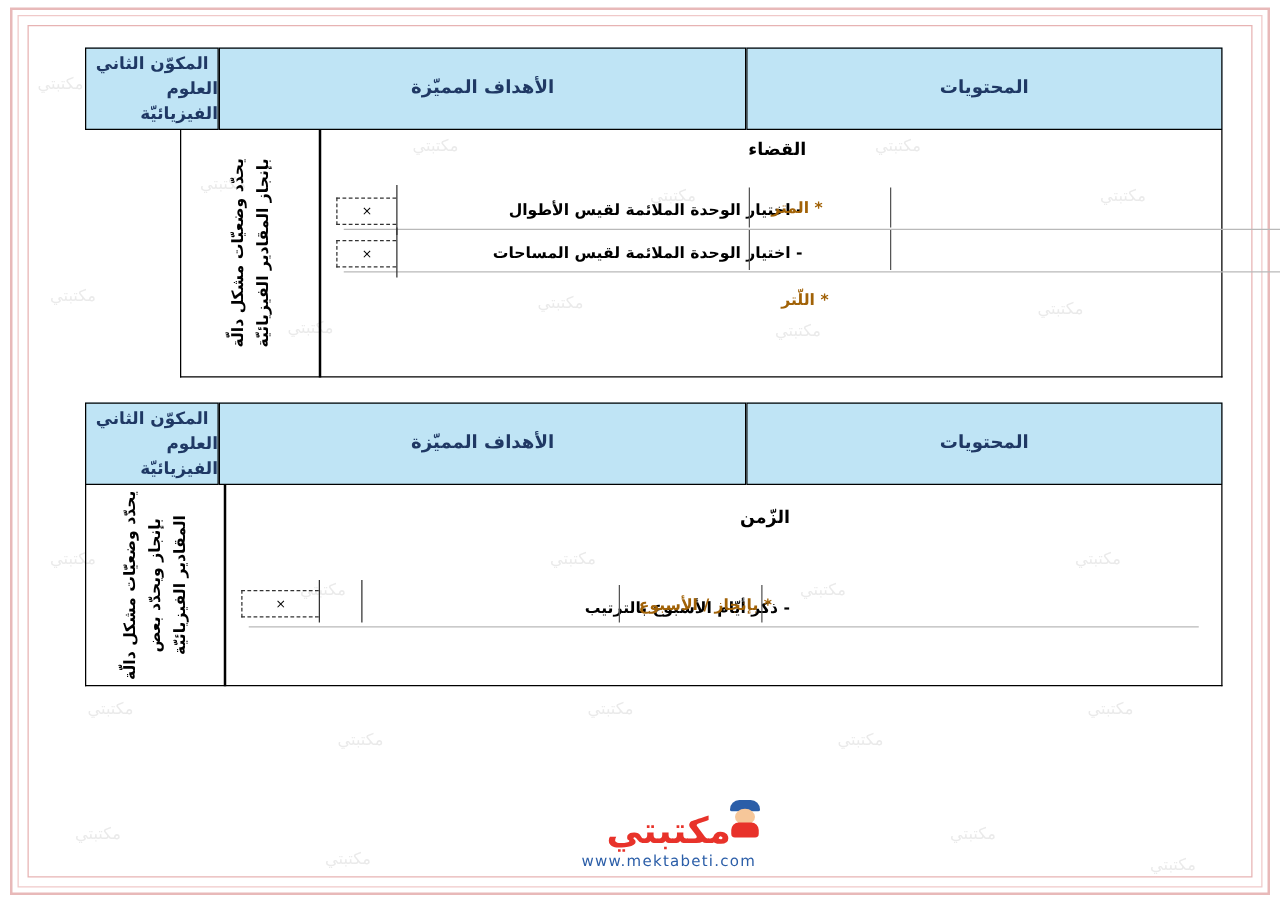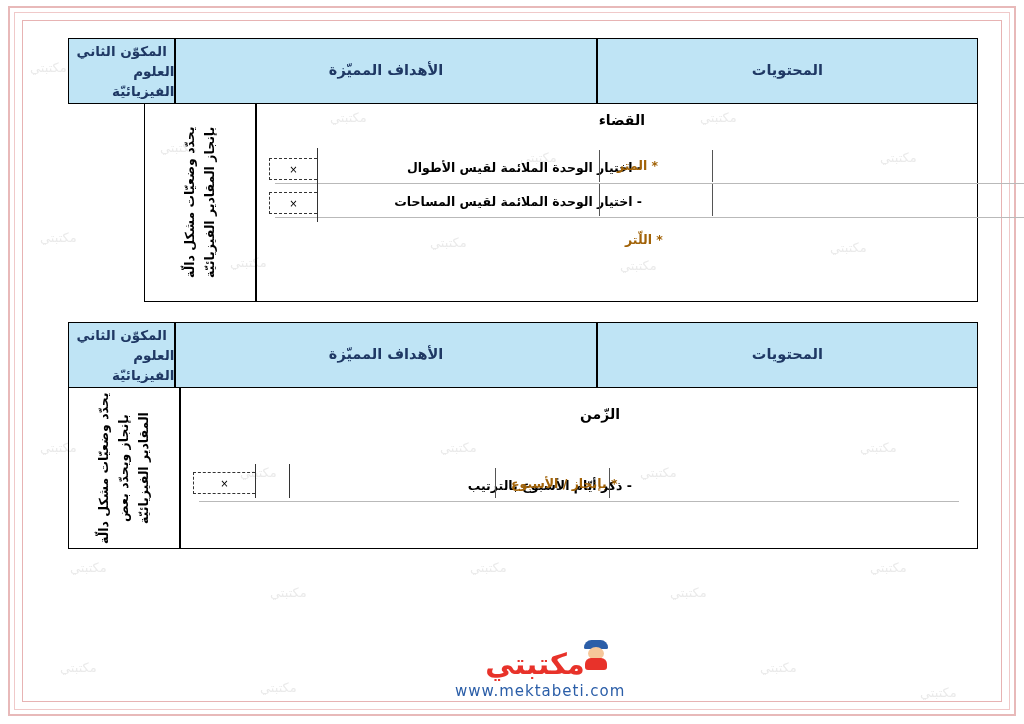--- a/index.html
+++ b/index.html
@@ -142,21 +142,21 @@
   }
 
   
   .sec-title {
     position: absolute;
     font-weight: bold;
     font-size: 14px;
     color: #000;
   }
   .b1 .sec-title { top: 8px; right: 332px; }
-  .b2 .sec-title { top: 18px; right: 357px; }
+  .b2 .sec-title { top: 18px; right: 345px; }
 
   
   .goal-line {
     position: absolute;
     font-size: 12.5px;
     color: #000;
     font-weight: bold;
     white-space: nowrap;
   }
   .b1 .goal-1 { top: 56px; right: 335px; }
@@ -237,21 +237,21 @@
   }
   .logo-word {
     font-size: 29px;
     font-weight: bold;
     color: #e8322a;
     letter-spacing: 0px;
     line-height: 1;
     direction: rtl;
   }
   .logo-sub {
-    font-size: 15px;
+    font-size: 12px;
     color: #2b5ea8;
     letter-spacing: 1px;
     direction: ltr;
     margin-top: 3px;
   }
   .logo-face {
     position: absolute;
     right: 6px;
     top: -10px;
     width: 26px;

